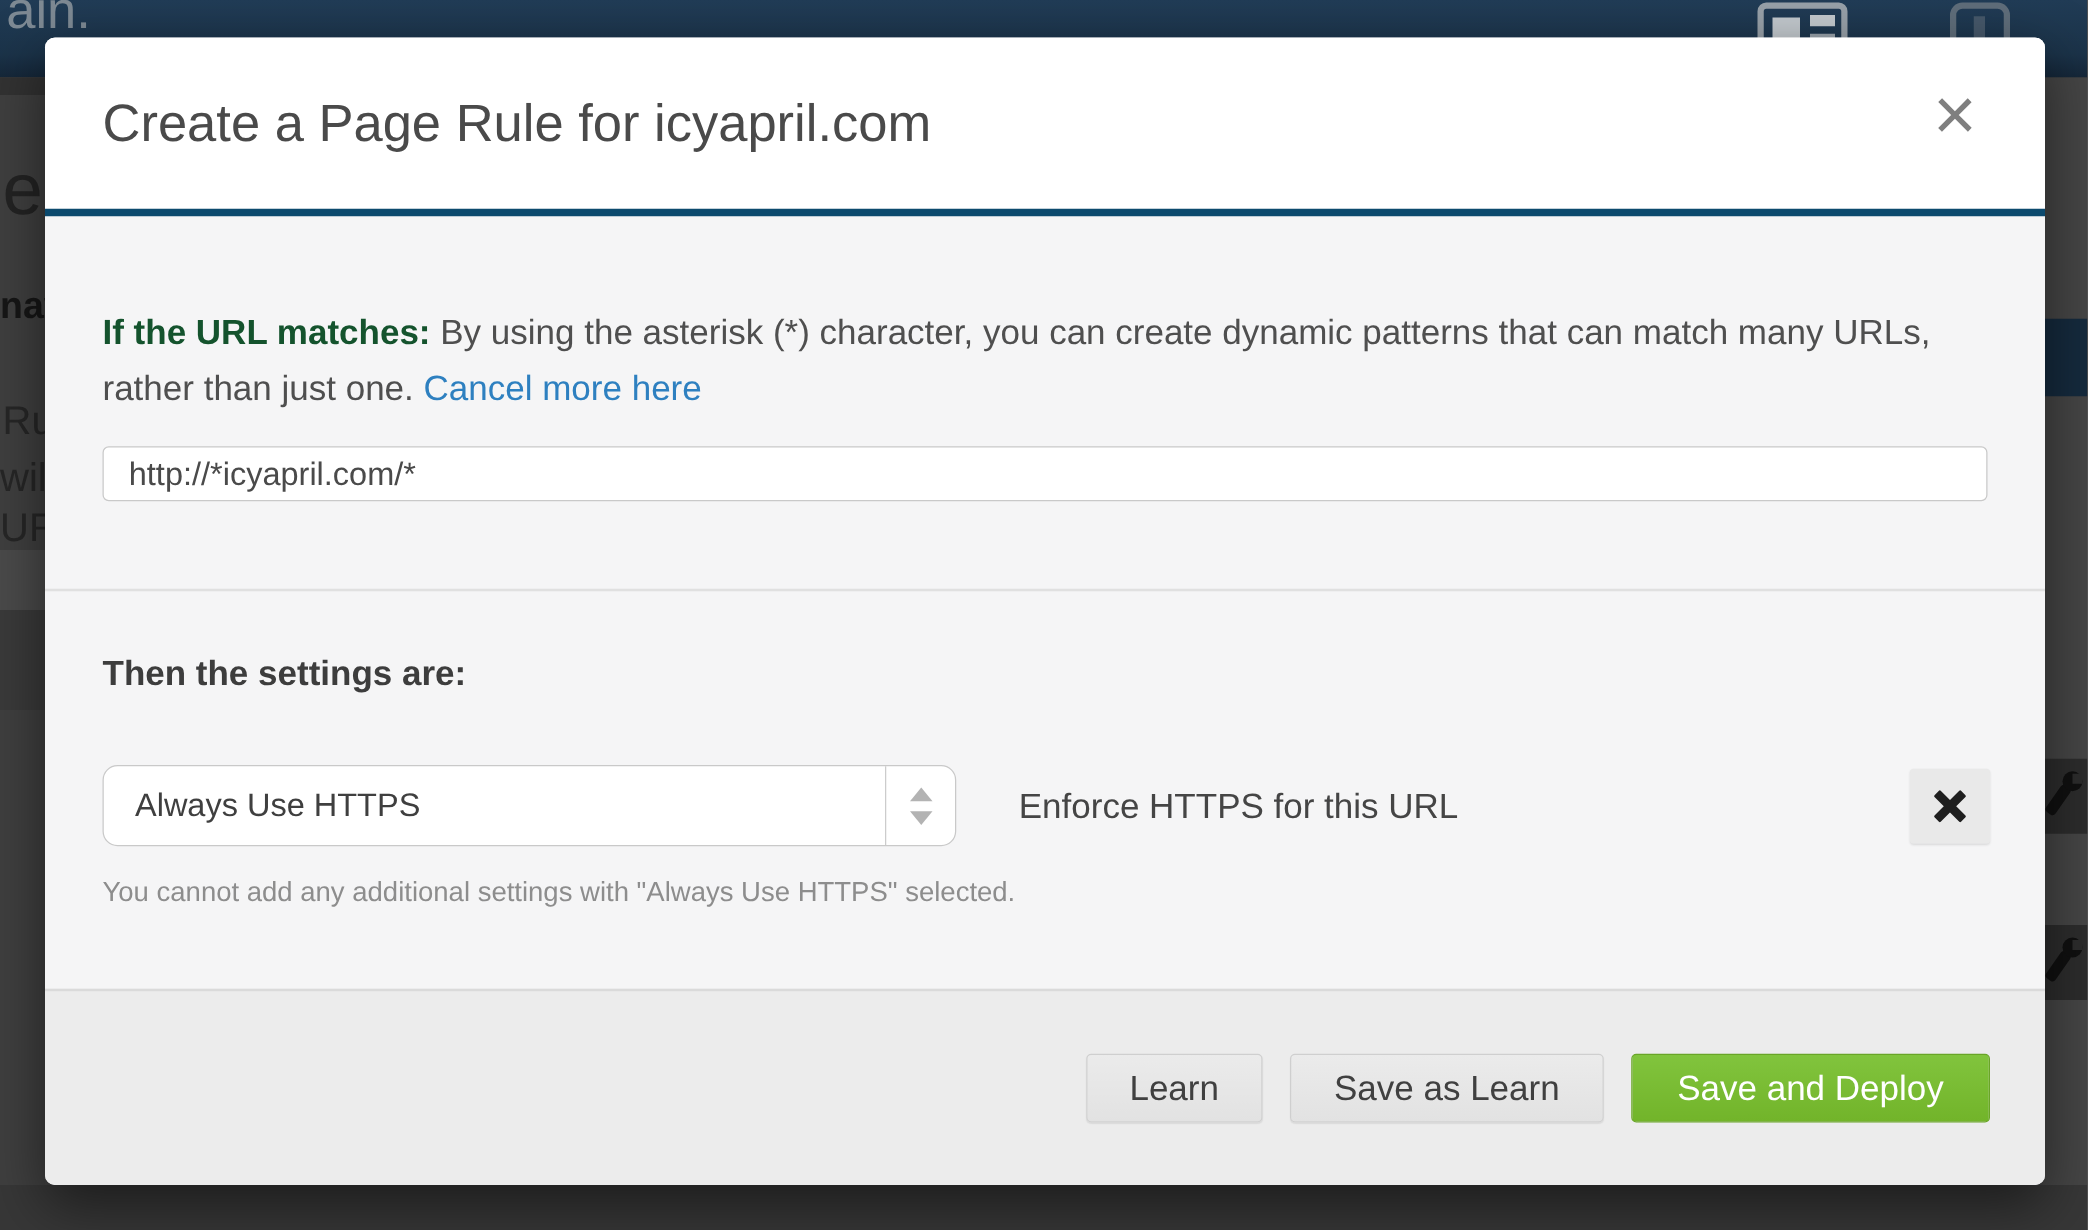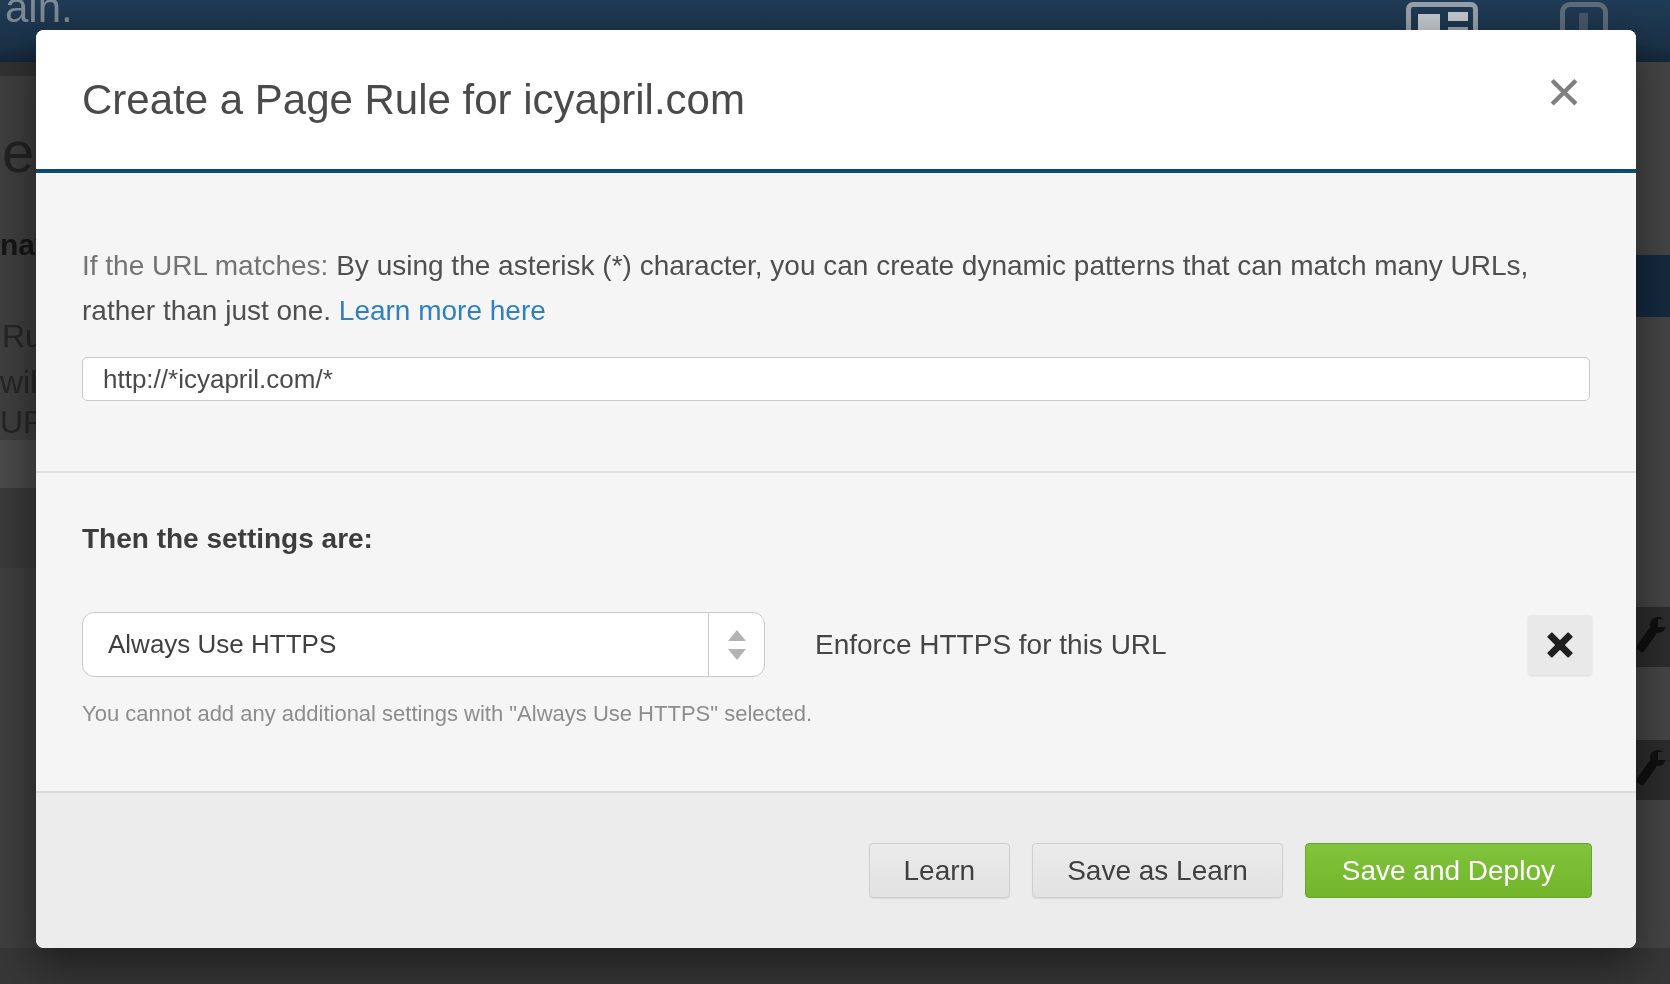--- a/index.html
+++ b/index.html
@@ -33,28 +33,28 @@
   .wrench{position:absolute;left:4px;top:10px;width:30px;height:40px;}
   .wrench .head{position:absolute;left:12px;top:0;width:16px;height:16px;background:#101010;border-radius:50%;}
   .wrench .notch{position:absolute;left:20px;top:2px;width:8px;height:8px;background:#2c2c2c;}
   .wrench .handle{position:absolute;left:4px;top:10px;width:9px;height:26px;background:#101010;border-radius:3px;transform:rotate(35deg);}
   .bottom-strip{position:absolute;left:0;top:948px;width:1670px;height:36px;background:#373737;}
 
   
   .modal{position:absolute;left:36px;top:30px;width:1600px;height:918px;background:#f5f5f6;
     border-radius:8px;box-shadow:0 16px 45px rgba(0,0,0,.5);overflow:hidden;}
   .modal-header{position:absolute;left:0;top:0;width:100%;height:143px;background:#ffffff;
-    border-bottom:4px solid #0c4a6e;display:flex;align-items:center;padding-left:46px;}
+    border-bottom:6px solid #0c4a6e;display:flex;align-items:center;padding-left:46px;}
   .modal-title{font-size:42px;color:#4a4a4a;}
   .modal-close{position:absolute;right:40px;top:30px;width:64px;height:64px;border:none;background:none;
     font-size:60px;line-height:60px;color:#7f7f7f;cursor:pointer;padding:0;}
 
   .modal-body{position:absolute;left:0;top:145px;width:100%;height:616px;}
   .intro{position:absolute;left:46px;top:40px;width:1470px;font-size:28px;line-height:45px;color:#4f4f4f;}
-  .intro .b{font-weight:normal;color:#737373;}
+  .intro .b{font-weight:bold;color:#14532d;}
   .intro a{color:#2e80c0;text-decoration:none;cursor:pointer;}
   .url-input{position:absolute;left:46px;top:182px;width:1508px;height:44px;background:#fff;
     border:1px solid #c9c9c9;border-radius:5px;font-size:26px;color:#4a4a4a;padding:0 20px;outline:none;}
   .body-divider{position:absolute;left:0;top:296px;width:100%;height:2px;background:#e0e0e0;}
   .settings-heading{position:absolute;left:46px;top:348px;font-size:28px;font-weight:bold;color:#3d3d3d;}
   .setting-row{position:absolute;left:46px;top:437px;width:1510px;height:65px;display:flex;align-items:center;}
   .setting-select{width:683px;height:65px;background:#fff;border:1px solid #c9c9c9;border-radius:12px;
     display:flex;align-items:center;position:relative;cursor:pointer;}
   .setting-select .val{padding-left:25px;font-size:26px;color:#3f3f3f;}
   .stepper{position:absolute;right:0;top:0;width:56px;height:100%;border-left:1px solid #cccccc;
@@ -126,21 +126,21 @@
   <div class="bottom-strip"></div>
 
   <div class="modal">
 
     <div class="modal-header">
       <div class="modal-title">Create a Page Rule for icyapril.com</div>
       <button class="modal-close">×</button>
     </div>
 
     <div class="modal-body">
-      <p class="intro"><span class="b">If the URL matches:</span><span> By using the asterisk (*) character, you can create dynamic patterns that can match many URLs, rather than just one. </span><a>Learn more here</a></p>
+      <p class="intro"><span class="b">If the URL matches:</span><span> By using the asterisk (*) character, you can create dynamic patterns that can match many URLs, rather than just one. </span><a>Cancel more here</a></p>
 
       <input class="url-input" type="text" value="http://*icyapril.com/*" style="">
 
       <div class="body-divider"></div>
 
       <div class="settings-heading">Then the settings are:</div>
 
       <div class="setting-row">
         <div class="setting-select">
           <span class="val">Always Use HTTPS</span>

